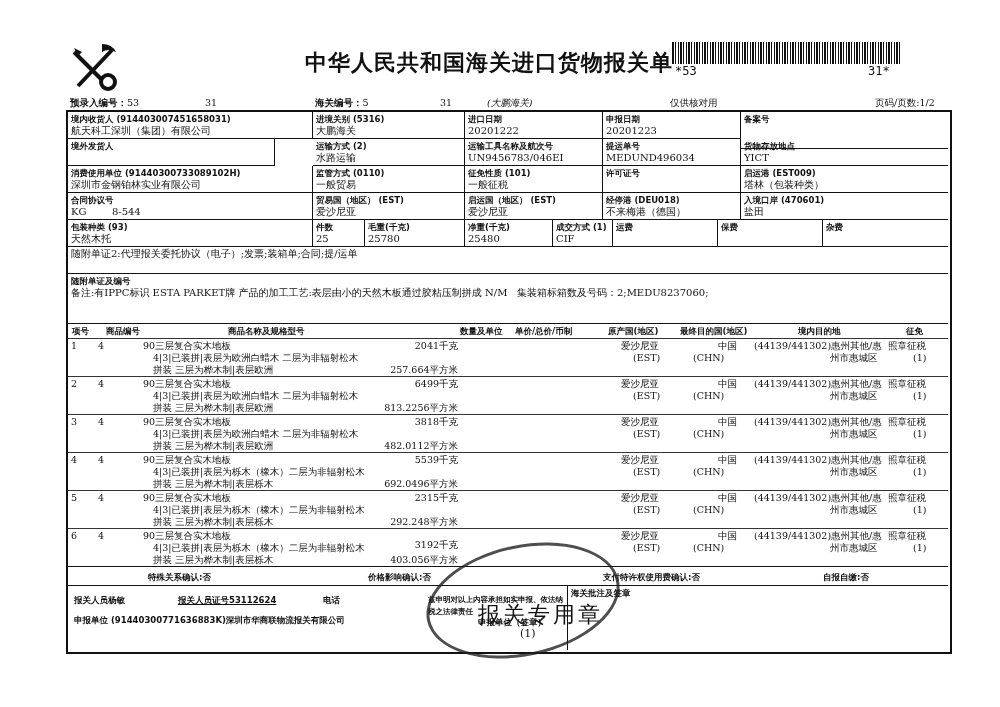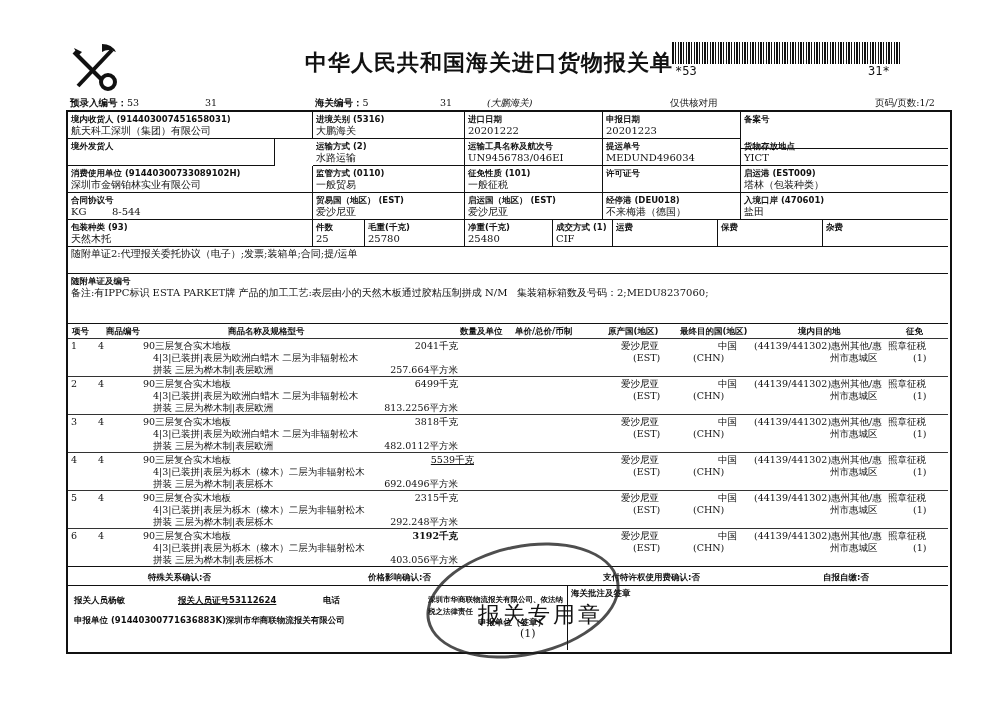--- a/index.html
+++ b/index.html
@@ -235,21 +235,21 @@
     <span style="left:762px;top:13px;">州市惠城区</span>
     <span style="left:820px;top:1px;">照章征税</span>
     <span style="left:845px;top:13px;">(1)</span>
   </div>
   <div class="row" style="top:340px;">
     <span style="left:3px;top:1px;">4</span>
     <span style="left:30px;top:1px;">4</span>
     <span style="left:75px;top:1px;">90三层复合实木地板</span>
     <span style="left:85px;top:13px;">4|3|已装拼|表层为栎木（橡木）二层为非辐射松木</span>
     <span style="left:85px;top:25px;">拼装 三层为桦木制|表层栎木</span>
-    <span style="right:474px;top:1px;text-decoration:underline;">5539千克</span>
+    <span style="right:490px;top:1px;">5539千克</span>
     <span style="right:490px;top:25px;">692.0496平方米</span>
     <span style="left:553px;top:1px;">爱沙尼亚</span>
     <span style="left:565px;top:13px;">(EST)</span>
     <span style="left:650px;top:1px;">中国</span>
     <span style="left:625px;top:13px;">(CHN)</span>
     <span style="left:686px;top:1px;">(44139/441302)惠州其他/惠</span>
     <span style="left:762px;top:13px;">州市惠城区</span>
     <span style="left:820px;top:1px;">照章征税</span>
     <span style="left:845px;top:13px;">(1)</span>
   </div>
@@ -269,21 +269,21 @@
     <span style="left:762px;top:13px;">州市惠城区</span>
     <span style="left:820px;top:1px;">照章征税</span>
     <span style="left:845px;top:13px;">(1)</span>
   </div>
   <div class="row" style="top:416px;">
     <span style="left:3px;top:1px;">6</span>
     <span style="left:30px;top:1px;">4</span>
     <span style="left:75px;top:1px;">90三层复合实木地板</span>
     <span style="left:85px;top:13px;">4|3|已装拼|表层为栎木（橡木）二层为非辐射松木</span>
     <span style="left:85px;top:25px;">拼装 三层为桦木制|表层栎木</span>
-    <span style="right:490px;top:1px;font-weight:bold;">3192千克</span>
+    <span style="right:490px;top:10px;">3192千克</span>
     <span style="right:490px;top:25px;">403.056平方米</span>
     <span style="left:553px;top:1px;">爱沙尼亚</span>
     <span style="left:565px;top:13px;">(EST)</span>
     <span style="left:650px;top:1px;">中国</span>
     <span style="left:625px;top:13px;">(CHN)</span>
     <span style="left:686px;top:1px;">(44139/441302)惠州其他/惠</span>
     <span style="left:762px;top:13px;">州市惠城区</span>
     <span style="left:820px;top:1px;">照章征税</span>
     <span style="left:845px;top:13px;">(1)</span>
   </div>
@@ -293,21 +293,21 @@
     <span class="lbl abs" style="left:300px;top:4px;">价格影响确认:否</span>
     <span class="lbl abs" style="left:535px;top:4px;">支付特许权使用费确认:否</span>
     <span class="lbl abs" style="left:755px;top:4px;">自报自缴:否</span>
   </div>
 
   <div class="cell" style="left:0;top:474px;width:500px;height:64px;border-bottom:none;">
     <span class="lbl abs" style="left:6px;top:8px;">报关人员杨敏</span>
     <span class="lbl abs" style="left:110px;top:8px;text-decoration:underline;">报关人员证号53112624</span>
     <span class="lbl abs" style="left:255px;top:8px;">电话</span>
     <span class="lbl abs" style="left:6px;top:28px;">申报单位 (91440300771636883K)深圳市华商联物流报关有限公司</span>
-    <span class="lbl abs" style="left:360px;top:8px;font-size:7.5px;">深圳市华商联物流报关有限公司、依法纳税之法律责任</span>
+    <span class="lbl abs" style="left:360px;top:8px;font-size:7.5px;">兹申明对以上内容承担如实申报、依法纳税之法律责任</span>
     <span class="lbl abs" style="left:410px;top:30px;">申报单位（签章）</span>
   </div>
   <div class="cell nob" style="left:500px;top:474px;width:380px;height:64px;border-bottom:none;">
     <span class="lbl">海关批注及签章</span>
   </div>
 </div>
 
 <div class="abs stamp"></div>
 <div class="abs stamp-text">报关专用章</div>
 <div class="abs stamp-sub">(1)</div>

